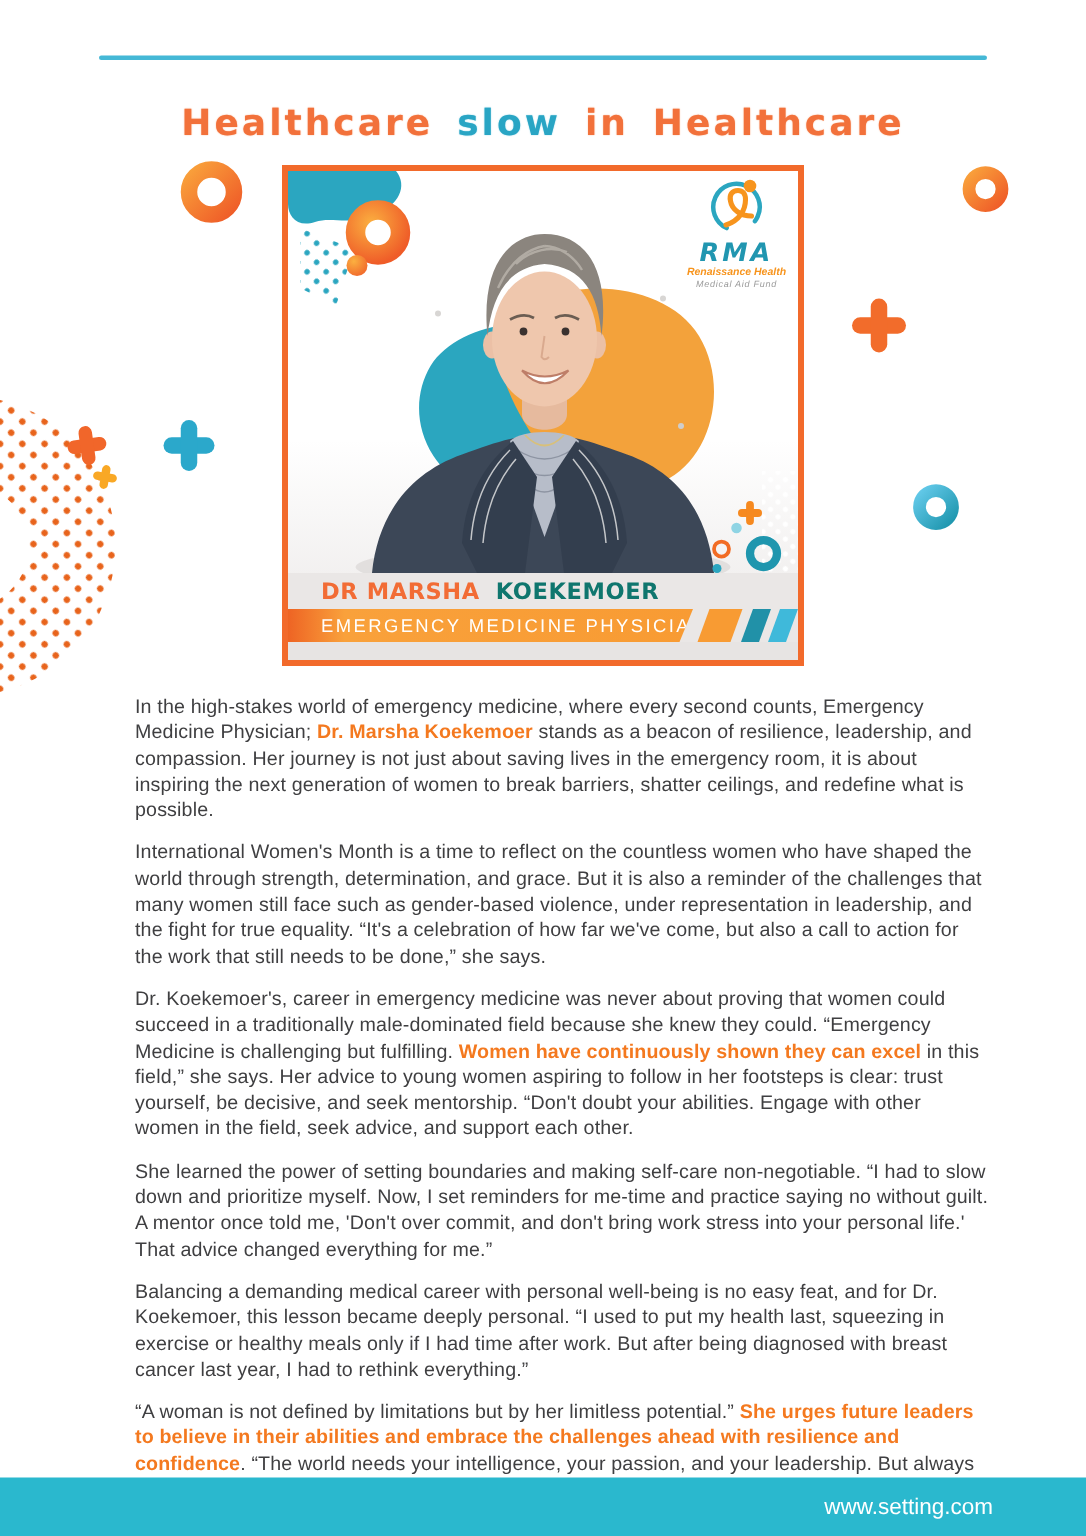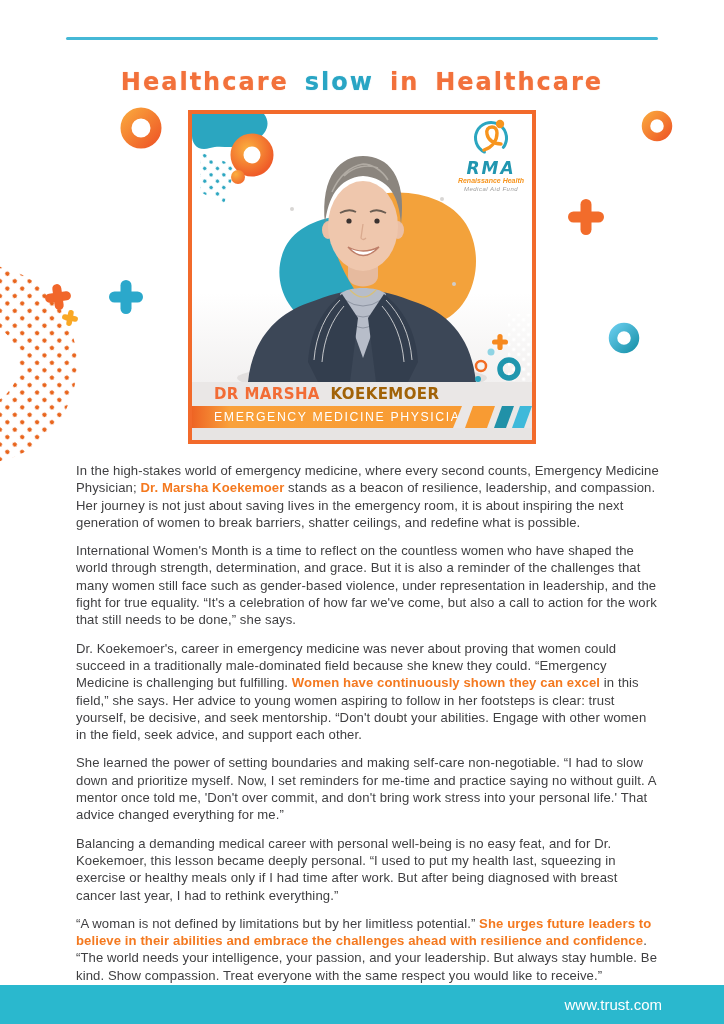--- a/index.html
+++ b/index.html
@@ -23,36 +23,36 @@
   .photo-area svg.scene{position:absolute;left:0;top:0;}
   .rma-logo{position:absolute;top:2px;right:4px;width:74px;text-align:center;font-style:italic;}
   .rma-acronym{font-family:"DejaVu Sans",sans-serif;font-weight:800;font-size:17px;letter-spacing:2px;
                color:#2196B0;line-height:16px;margin-top:-2px;}
   .rma-tagline{font-size:7px;font-weight:bold;color:#F7941D;line-height:9px;}
   .rma-subline{font-size:6px;color:#9a9a9a;line-height:8px;letter-spacing:.5px;}
 
   .name-row{height:24px;line-height:24px;padding-left:22px;background:#EAE7E6;
             font-family:"DejaVu Sans",sans-serif;font-weight:800;font-size:15px;letter-spacing:.4px;white-space:nowrap;}
   .name-primary{color:#F26C35;margin-top:24px;}
-  .name-secondary{color:#a16207;margin-left:5px;}
+  .name-secondary{color:#0f766e;margin-left:5px;}
 
   .banner{position:relative;height:22px;background:#EAE7E6;display:flex;align-items:stretch;}
   .banner-bar{width:270px;background:linear-gradient(90deg,#EE6424 0%,#F9A13B 14%,#F89B33 100%);
               clip-path:polygon(0 0,100% 0,calc(100% - 9px) 100%,0 100%);
               color:#fff;font-size:12.3px;letter-spacing:1.6px;line-height:22px;padding-left:22px;box-sizing:border-box;white-space:nowrap;}
   .stripe{height:22px;transform:skewX(-20deg);}
   .stripe.s1{width:22px;margin-left:7px;background:#F89B33;}
   .stripe.s2{width:12px;margin-left:7px;background:#2191A8;}
   .stripe.s3{width:12px;margin-left:6px;background:#3FB9DA;}
   .bottom-strip{height:12px;background:#E7E4E3;}
 
   
   .article{position:absolute;left:72px;top:462px;width:588px;color:#3F3F41;
            font-size:13.1px;line-height:17.3px;letter-spacing:.1px;}
-  .article p{margin:0 0 11px 4px;}
+  .article p{margin:0 0 11px 18px;}
   .article .em{color:#F4791F;font-weight:bold;}
 
   
   .footer{position:absolute;left:0;top:985px;width:724px;height:39px;background:#2AB8CE;
           color:#ffffff;font-size:15px;line-height:39px;text-align:right;box-sizing:border-box;padding-right:62px;}
 </style>
 </head>
 <body>
 
 <div class="page">
@@ -226,16 +226,16 @@
   <div class="article">
       <p><span>In the high-stakes world of emergency medicine, where every second counts, Emergency Medicine Physician; </span><span class="em">Dr. Marsha Koekemoer</span><span> stands as a beacon of resilience, leadership, and compassion. Her journey is not just about saving lives in the emergency room, it is about inspiring the next generation of women to break barriers, shatter ceilings, and redefine what is possible.</span></p>
       <p><span>International Women's Month is a time to reflect on the countless women who have shaped the world through strength, determination, and grace. But it is also a reminder of the challenges that many women still face such as gender-based violence, under representation in leadership, and the fight for true equality. “It's a celebration of how far we've come, but also a call to action for the work that still needs to be done,” she says.</span></p>
       <p><span>Dr. Koekemoer's, career in emergency medicine was never about proving that women could succeed in a traditionally male-dominated field because she knew they could. “Emergency Medicine is challenging but fulfilling. </span><span class="em">Women have continuously shown they can excel</span><span> in this field,” she says. Her advice to young women aspiring to follow in her footsteps is clear: trust yourself, be decisive, and seek mentorship. “Don't doubt your abilities. Engage with other women in the field, seek advice, and support each other.</span></p>
       <p><span>She learned the power of setting boundaries and making self-care non-negotiable. “I had to slow down and prioritize myself. Now, I set reminders for me-time and practice saying no without guilt. A mentor once told me, 'Don't over commit, and don't bring work stress into your personal life.' That advice changed everything for me.”</span></p>
       <p><span>Balancing a demanding medical career with personal well-being is no easy feat, and for Dr. Koekemoer, this lesson became deeply personal. “I used to put my health last, squeezing in exercise or healthy meals only if I had time after work. But after being diagnosed with breast cancer last year, I had to rethink everything.”</span></p>
       <p><span>“A woman is not defined by limitations but by her limitless potential.” </span><span class="em">She urges future leaders to believe in their abilities and embrace the challenges ahead with resilience and confidence</span><span>. “The world needs your intelligence, your passion, and your leadership. But always stay humble. Be kind. Show compassion. Treat everyone with the same respect you would like to receive.”</span></p>
     </div>
 
   <div class="footer">
-    <span>www.trust.com</span>
+    <span>www.setting.com</span>
   </div>
 
 </div>
 
 </body></html>

